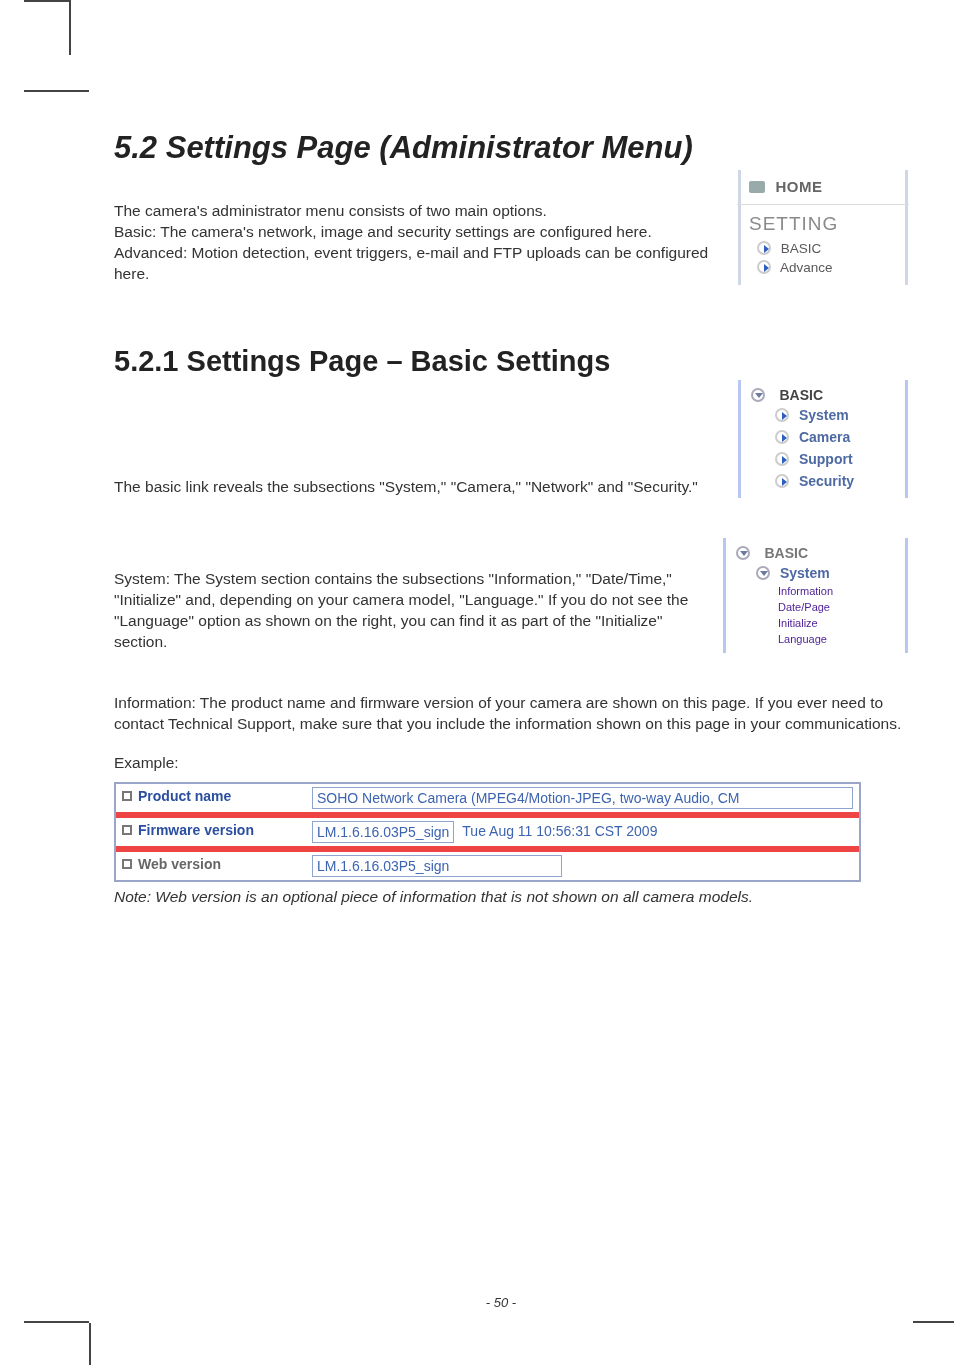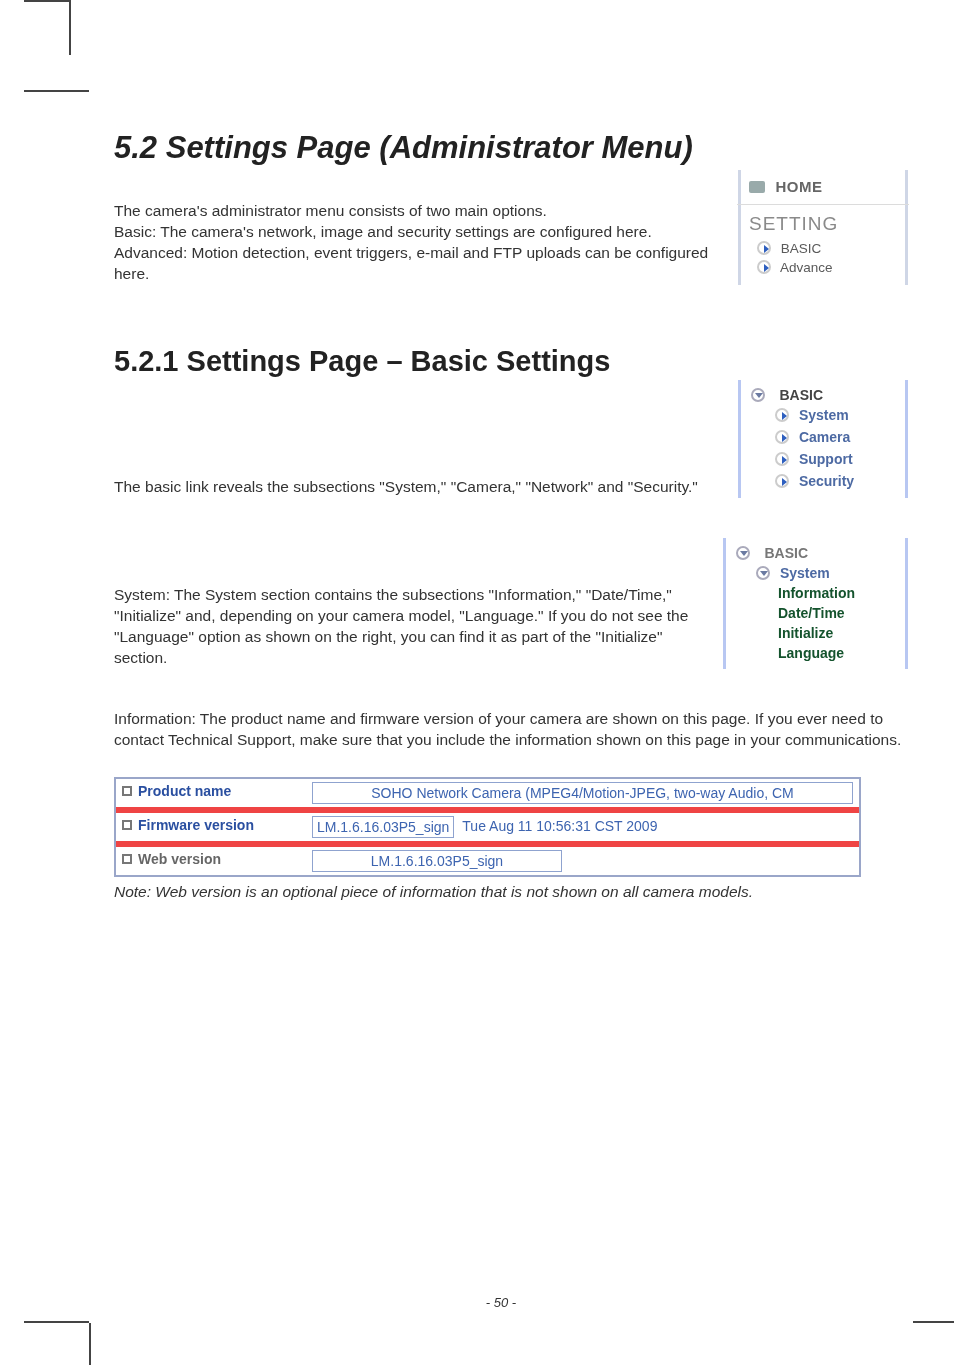--- a/index.html
+++ b/index.html
@@ -27,36 +27,36 @@
 .menu-a .setting-label { font-size: 19px; color:#8a8a8a; letter-spacing: 1px; margin-bottom:4px; }
 .menu-a .mi { font-size:13.5px; color:#5a5a5a; padding:2px 0 2px 8px; }
 
 .menu-b { width: 170px; border-left: 3px solid #b8c7f2; border-right: 3px solid #b8c7f2; padding: 6px 10px; background:#fff; }
 .menu-b .head { font-size:14px; font-weight:bold; color:#444; padding-left:4px; }
 .menu-b .item { font-size:14px; font-weight:bold; color:#4d6aa3; padding:3px 0 3px 24px; }
 
 .menu-c { width: 185px; border-left: 3px solid #b8c7f2; border-right: 3px solid #b8c7f2; padding: 6px 10px 8px; background:#fff; }
 .menu-c .head { font-size:14px; font-weight:bold; color:#777; padding-left:4px; }
 .menu-c .sub { font-size:14px; font-weight:bold; color:#4d6aa3; padding:3px 0 0 20px; }
-.menu-c .leaf { font-size:14px; font-weight:bold; color:#14532d; padding:4px 0 0 42px; }
+.menu-c .leaf { font-size:11px; font-weight:normal; color:#4c1d95; padding:4px 0 0 42px; }
 
 .bullet-down { display:inline-block; width:14px; height:14px; border:2px solid #aab; border-radius:50%; position:relative; vertical-align:-2px; margin-right:6px; }
 .bullet-down::after{ content:""; position:absolute; left:2px; top:3px; border-left:4px solid transparent; border-right:4px solid transparent; border-top:5px solid #6b7aa1; }
 .bullet-right { display:inline-block; width:14px; height:14px; border:2px solid #ccc; border-radius:50%; position:relative; vertical-align:-2px; margin-right:6px; }
 .bullet-right::after{ content:""; position:absolute; left:5px; top:2px; border-top:4px solid transparent; border-bottom:4px solid transparent; border-left:5px solid #2e5fbf; }
 .cam-ico { display:inline-block; width:16px; height:12px; background:#9aa; border-radius:2px; vertical-align:-1px; margin-right:6px; }
 
 
 .ex-table { border:2px solid #9aa6c9; margin-top:8px; width:747px; font-size:14px; }
 .ex-table .tr { display:flex; border-top:6px solid #ef4444; }
 .ex-table .tr:first-child{ border-top:none; }
 .ex-table .lab { width:190px; padding:4px 6px; color:#2a4fa0; font-weight:bold; }
 .ex-table .sq { display:inline-block; width:10px; height:10px; border:2px solid #777; margin-right:6px; vertical-align:0; }
 .ex-table .val { flex:1; padding:3px 6px; }
-.ex-table .val .box { border:1px solid #8fa3cf; padding:2px 4px; color:#3d64b0; display:inline-block;text-align:center; }
+.ex-table .val .box { border:1px solid #8fa3cf; padding:2px 4px; color:#3d64b0; display:inline-block; }
 .ex-table .vgrey { color:#888; }
 .ex-table .twocol { display:flex; gap:8px; }
 
 .note { font-style: italic; margin-top:6px; font-size:15.5px; }
 .pagenum { text-align:center; font-style: italic; font-size:13px; position:absolute; left:0; right:0; bottom:55px; } .sp-18{height:18px;} .sp-40{height:40px;} .sp-60{height:60px;}
 </style>
 </head>
 <body>
 
 <div class="page">
@@ -137,33 +137,34 @@
         <div class="menu-c">
           <div>
             <span class="bullet-down"></span>
             <span class="head">BASIC</span>
           </div>
           <div class="sub">
             <span class="bullet-down"></span>
             <span>System</span>
           </div>
           <div class="leaf">Information</div>
-          <div class="leaf">Date/Time</div>
+          <div class="leaf">Date/Page</div>
           <div class="leaf">Initialize</div>
           <div class="leaf">Language</div>
         </div>
       </div>
     </div>
 
     <div class="sp-40"></div>
 
     <div class="body-text">Information: The product name and firmware version of your camera are shown on this page. If you ever need to contact Technical Support, make sure that you include the information shown on this page in your communications.</div>
 
     <div class="sp-18"></div>
 
+    <div class="body-text">Example:</div>
 
     <div class="ex-table">
       <div class="tr">
         <div class="lab"><span class="sq"></span><span>Product name</span></div>
         <div class="val"><span class="box" style="width:100%;">SOHO Network Camera (MPEG4/Motion-JPEG, two-way Audio, CM</span></div>
       </div>
       <div class="tr">
         <div class="lab"><span class="sq"></span><span>Firmware version</span></div>
         <div class="val twocol">
           <span class="box">LM.1.6.16.03P5_sign</span>

